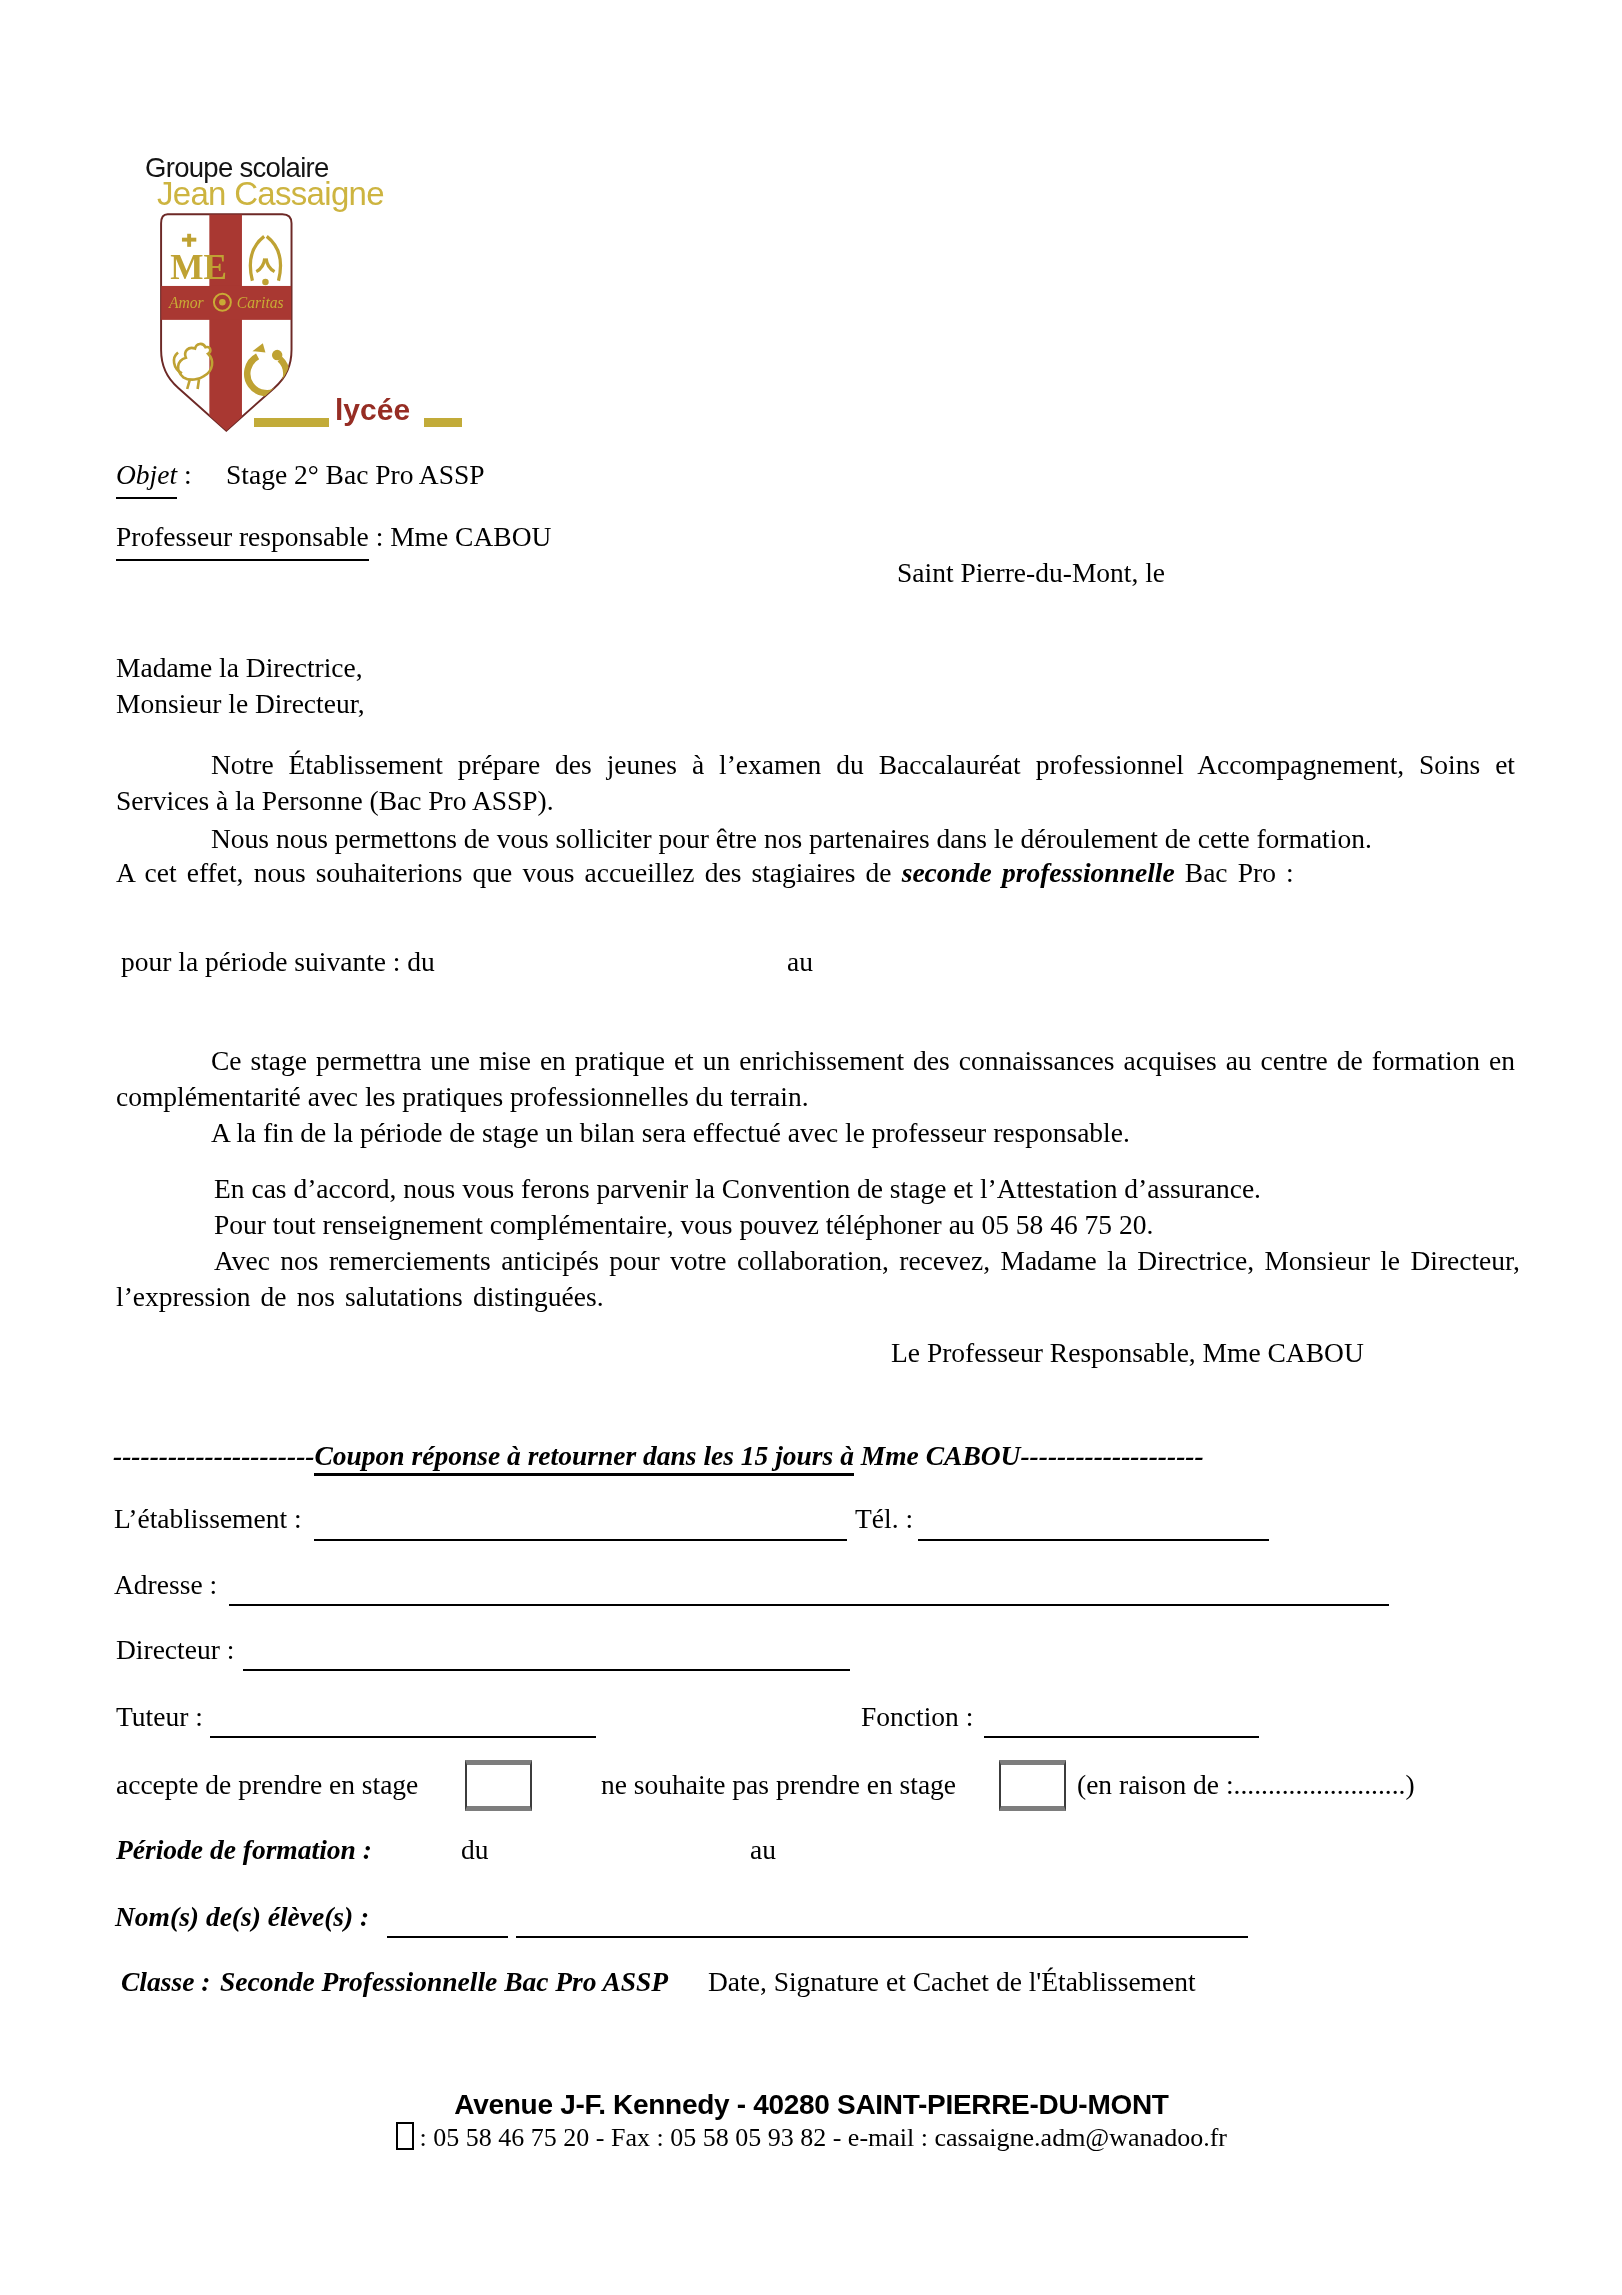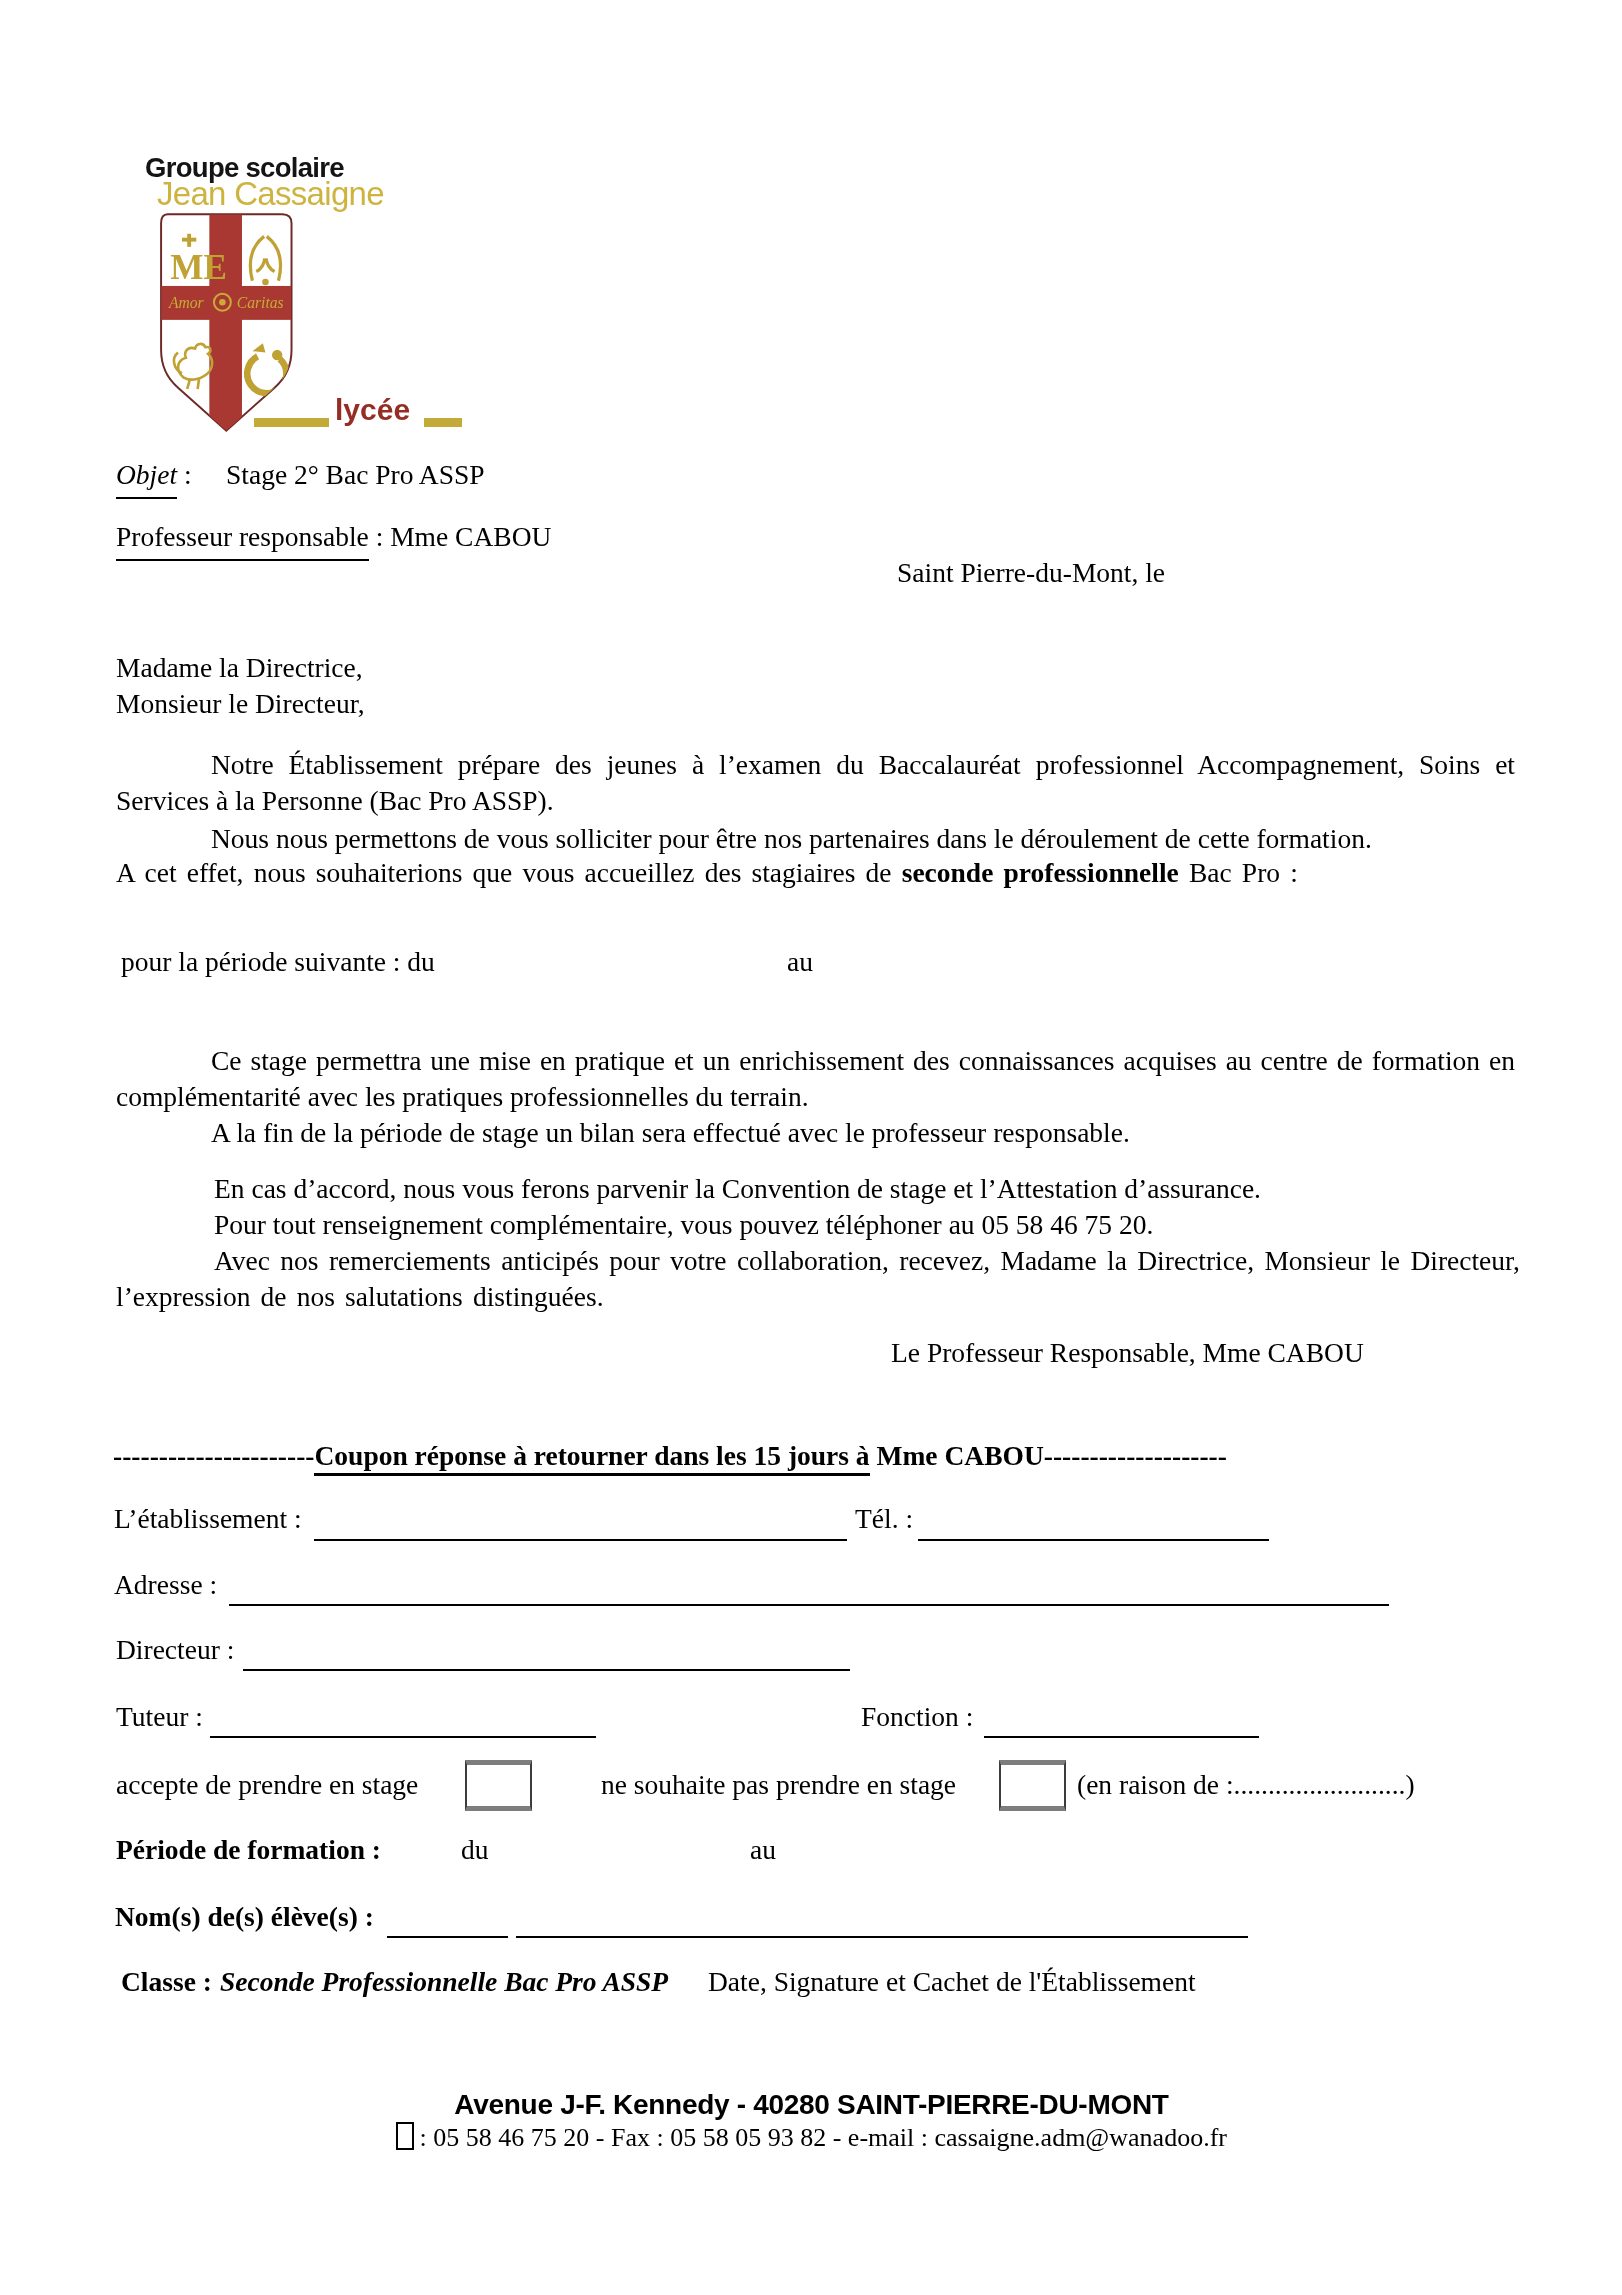--- a/index.html
+++ b/index.html
@@ -5,34 +5,34 @@
   html,body{margin:0;padding:0;background:#9a9a9a;}
   .page{
     position:relative;width:1623px;height:2295px;background:#ffffff;
     font-family:"Liberation Serif",serif;color:#000;overflow:hidden;margin:0 auto;
   }
   .abs{position:absolute;}
   .line{position:absolute;font-size:27.5px;white-space:nowrap;}
   .para{position:absolute;left:116px;width:1399px;font-size:27.5px;line-height:36px;text-align:justify;}
   .ind145{text-indent:95px;}
   .ind150{text-indent:98px;}
-  .bold{font-weight:bold;}
+  .bold{font-weight:bold;font-style:italic;}
   .bolditalic{font-weight:bold;font-style:italic;}
   .italic{font-style:italic;}
   .u{border-bottom:2.6px solid #000;padding-bottom:7px;}
   .coupon-u{border-bottom:3.3px solid #000;padding-bottom:2px;}
   .blank{position:absolute;height:0;border-top:2.6px solid #000;}
   .checkbox{
     position:absolute;width:63px;height:41px;background:#fff;
     border:2.6px solid #3c3c3c;border-top:5.2px solid #7d7d7d;border-bottom:5.2px solid #7d7d7d;
   }
   .ws{word-spacing:3.3px;}
   
   .logo-group{position:absolute;left:145px;top:152px;font-family:"Liberation Sans",sans-serif;
-    font-weight:bold;font-size:27.5px;letter-spacing:-0.7px;color:#141414;}
+    font-weight:normal;font-size:27.5px;letter-spacing:-0.7px;color:#141414;}
   .logo-name{position:absolute;left:157px;top:175px;font-family:"Liberation Sans",sans-serif;
     font-weight:normal;font-size:33px;letter-spacing:-0.7px;color:#cdb440;}
   .lycee-bar{position:absolute;height:8.5px;background:#c2ab39;}
   .lycee-text{position:absolute;left:335px;top:393px;font-family:"Liberation Sans",sans-serif;
     font-weight:bold;font-size:30px;color:#962d24;}
   .footer1{position:absolute;left:0;right:0;top:2089px;text-align:center;
     font-family:"Liberation Sans",sans-serif;font-weight:bold;font-size:28px;letter-spacing:-0.3px;}
   .footer2{position:absolute;left:0;right:0;top:2122px;text-align:center;font-size:26px;}
   .glyphbox{display:inline-block;width:14.4px;height:23.5px;border:2px solid #000;vertical-align:-3.9px;margin-right:5.2px;}
 </style>

